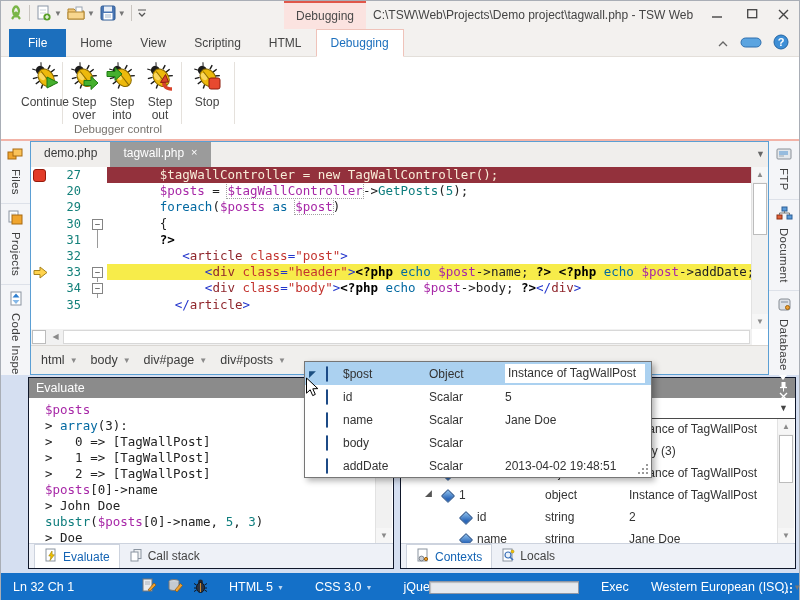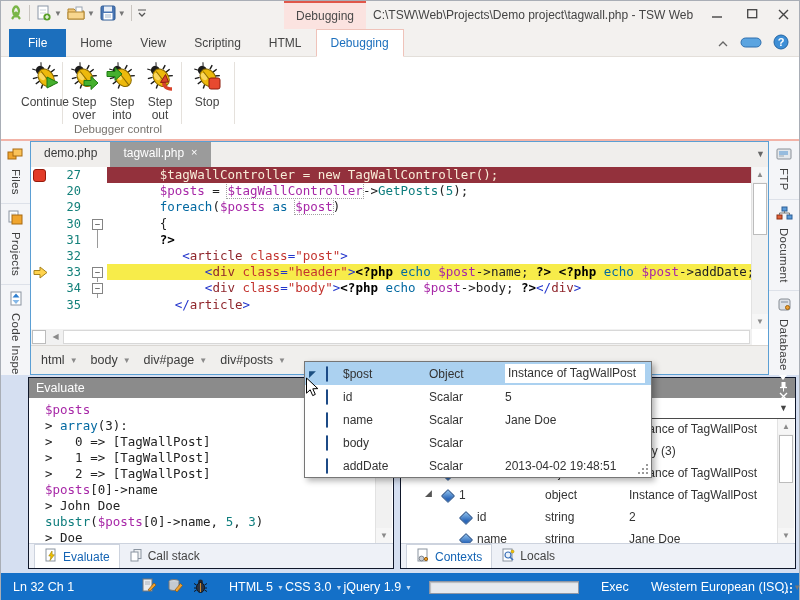--- a/index.html
+++ b/index.html
@@ -721,21 +721,21 @@
             <path d="M2,3.5 v7 c0,1.2 2.2,2 5,2 s5,-0.8 5,-2 v-7" fill="#c4cad2" stroke="#777"></path>
             <path d="M8,12 L13.5,5.5 l2,2 -5.5,6.5 z" fill="#f0a030" stroke="#8a5a10" stroke-width="0.7"></path>
           </svg></span>
         <span><svg width="15" height="15">
             <circle cx="7.5" cy="4" r="2.4" fill="#20242c"></circle>
             <ellipse cx="7.5" cy="9.5" rx="4" ry="5" fill="#2c3340" stroke="#11151c"></ellipse>
             <line x1="7.5" y1="5" x2="7.5" y2="14" stroke="#f0a030" stroke-width="0.8"></line>
             <path d="M3.5,7 L1,5.5 M3.5,10 H1 M3.5,12 L1,13.5 M11.5,7 L14,5.5 M11.5,10 H14 M11.5,12 L14,13.5" stroke="#11151c"></path>
           </svg></span>
       </span>
-    <span class="abs" id="st-doctypes" style="left:228px;display:flex;gap:1px">
+    <span class="abs" id="st-doctypes" style="left:228px;display:flex;gap:31px">
         <span class="doctype">
           <span>HTML 5</span>
           <span class="ddarrow">▼</span>
         </span>
         <span class="doctype">
           <span>CSS 3.0</span>
           <span class="ddarrow">▼</span>
         </span>
         <span class="doctype">
           <span>jQuery 1.9</span>

